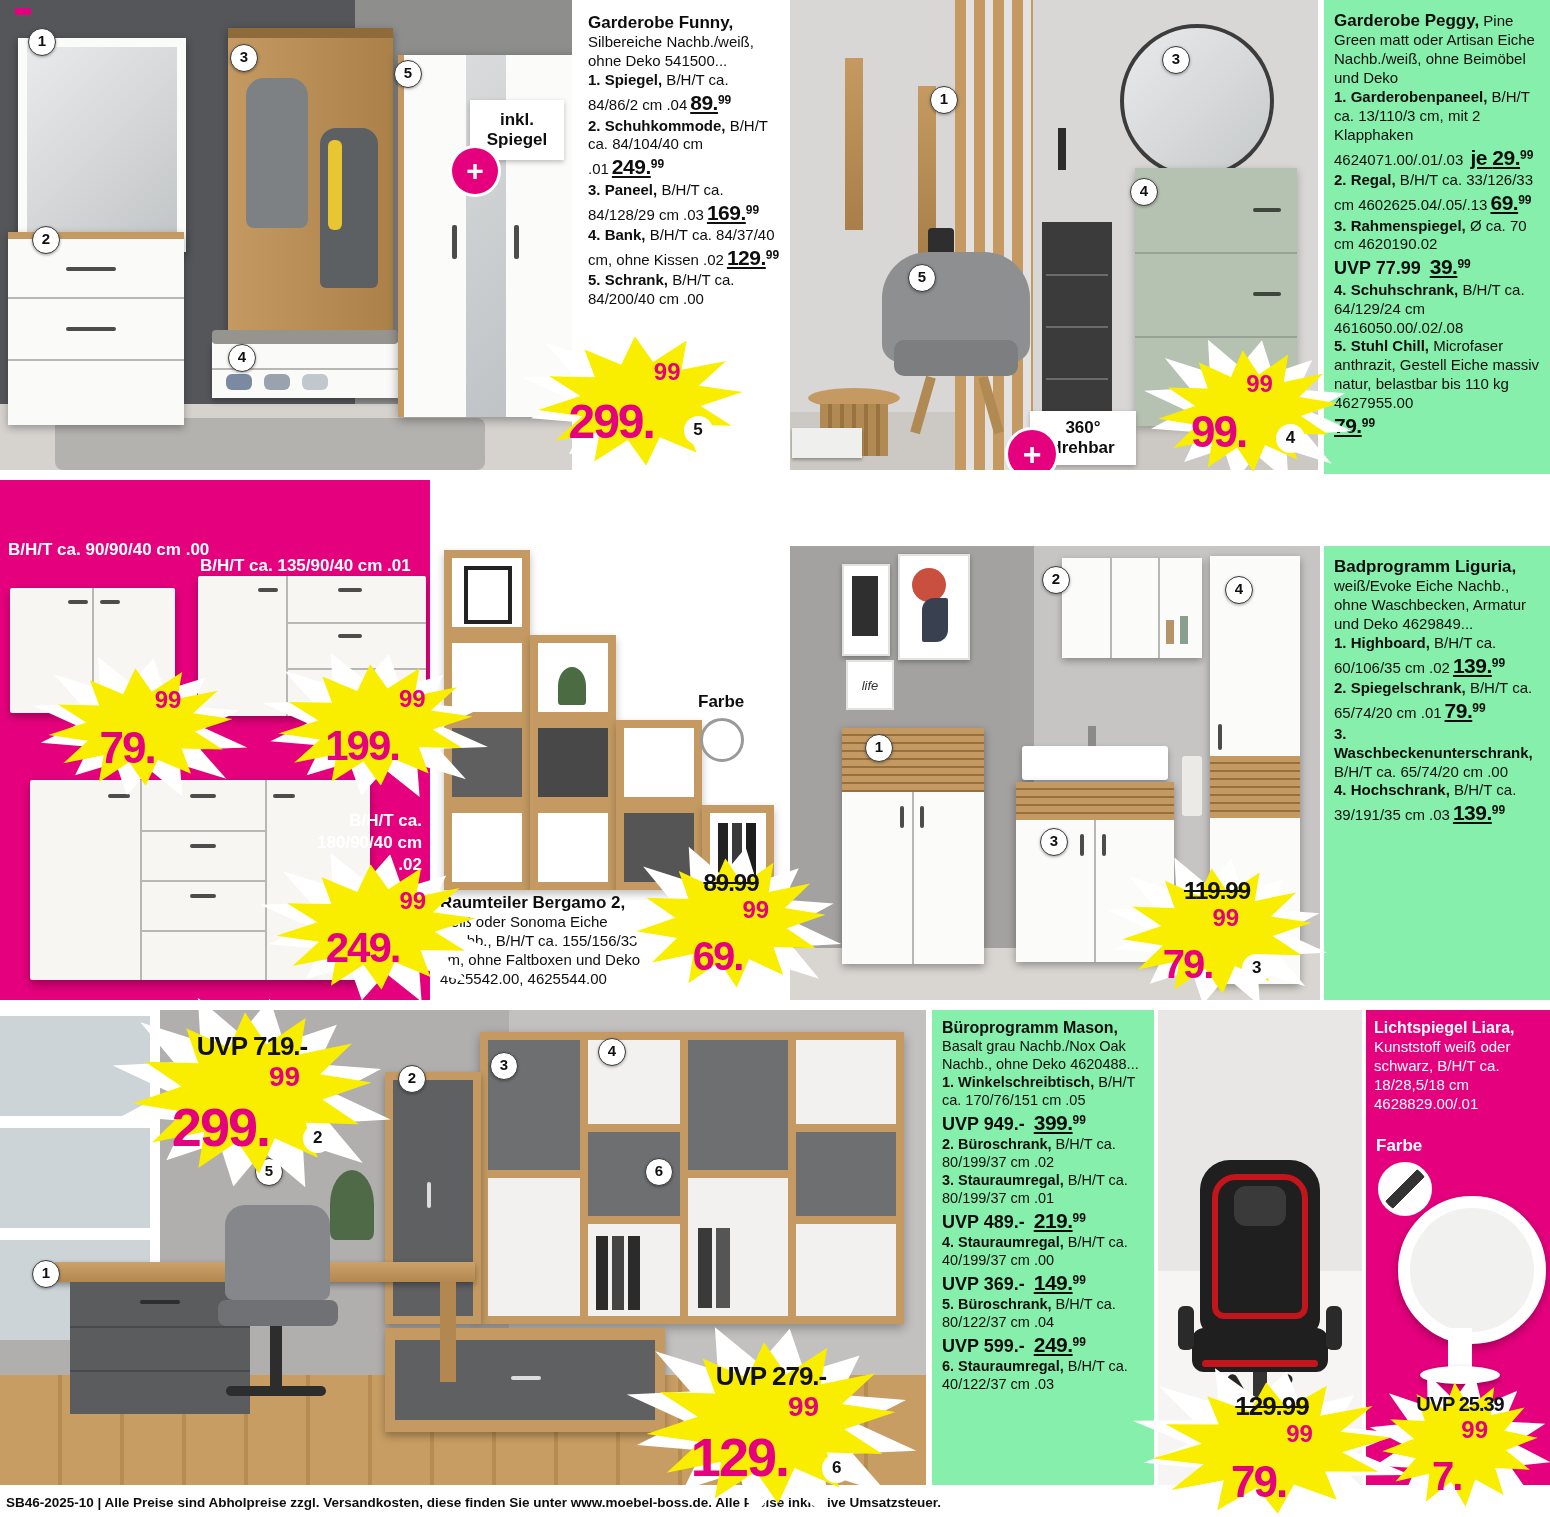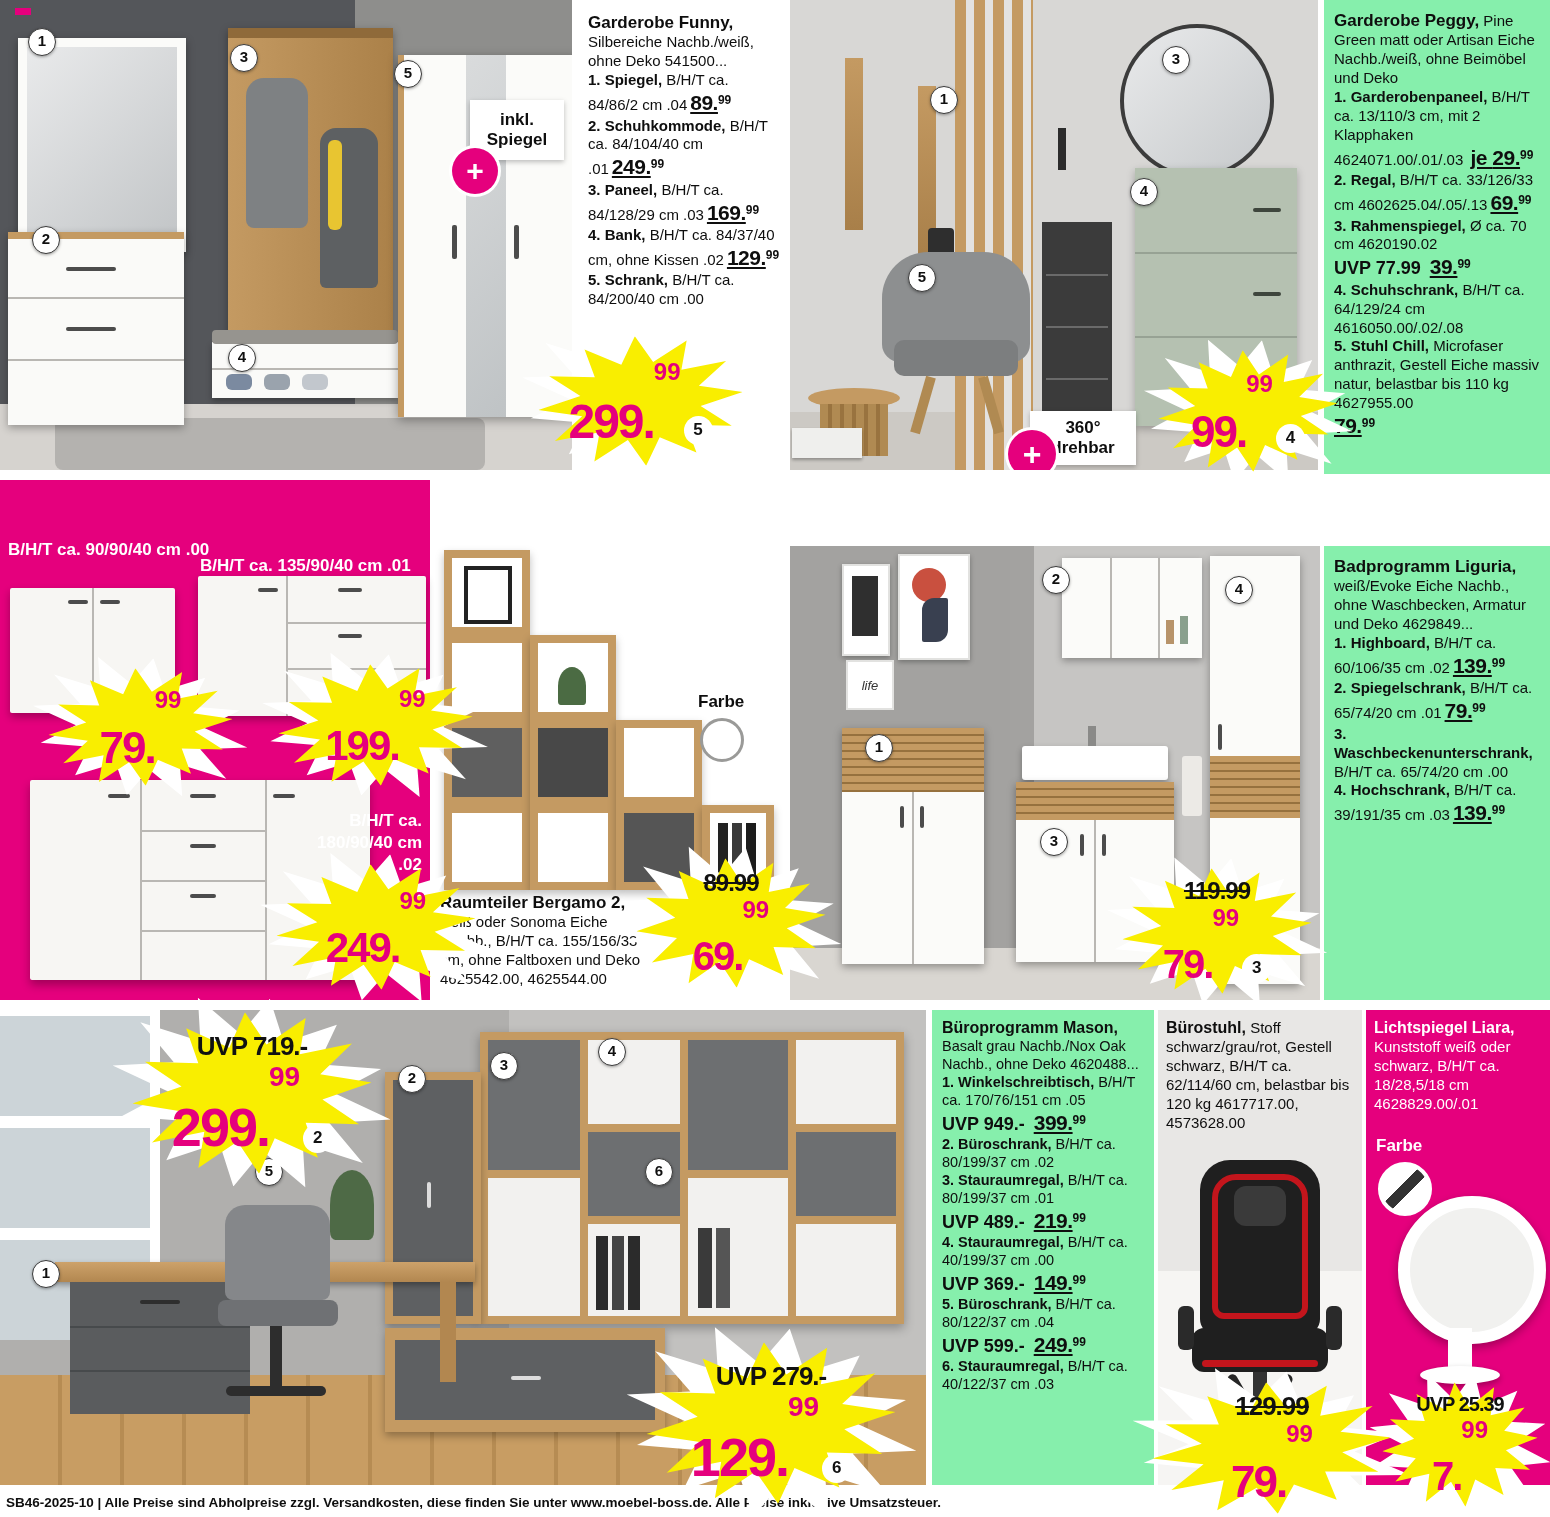--- a/index.html
+++ b/index.html
@@ -320,23 +320,20 @@
     <span class="b">3. Stauraumregal,</span><span> B/H/T ca. 80/199/37 cm .01</span><br>
     <span class="uvpI">UVP 489.- </span><span class="pr" style="margin-left:0;">219.</span><sup class="prc">99</sup><br>
     <span class="b">4. Stauraumregal,</span><span> B/H/T ca. 40/199/37 cm .00</span><br>
     <span class="uvpI">UVP 369.- </span><span class="pr" style="margin-left:0;">149.</span><sup class="prc">99</sup><br>
     <span class="b">5. Büroschrank,</span><span> B/H/T ca. 80/122/37 cm .04</span><br>
     <span class="uvpI">UVP 599.- </span><span class="pr" style="margin-left:0;">249.</span><sup class="prc">99</sup><br>
     <span class="b">6. Stauraumregal,</span><span> B/H/T ca. 40/122/37 cm .03</span>
   </div>
 
   <div class="col" style="left:1158px;top:1010px;width:204px;height:475px;background:linear-gradient(180deg,#e8e7e5 0 55%,#f6f5f3 55% 100%);">
-    <div class="abs tb" style="left:8px;top:8px;width:190px;">
-      <span class="ttl" style="font-size:16px;">Bürostuhl,</span><span> Stoff schwarz/grau/rot, Gestell schwarz, B/H/T ca. 62/114/60 cm, belastbar bis 120 kg 4617717.00, 4573628.00</span>
-    </div>
     <div class="abs" style="left:42px;top:150px;width:120px;height:175px;background:#1f1f1f;border-radius:30px 30px 16px 16px;">
       <div class="abs" style="left:12px;top:14px;width:96px;height:145px;border:6px solid #c3151c;border-radius:24px 24px 12px 12px;box-sizing:border-box;"></div>
       <div class="abs" style="left:34px;top:26px;width:52px;height:40px;background:#3a3a3a;border-radius:12px;"></div>
     </div>
     <div class="abs" style="left:34px;top:318px;width:136px;height:44px;background:#1f1f1f;border-radius:12px;">
       <div class="abs" style="left:10px;bottom:5px;width:116px;height:7px;background:#c3151c;border-radius:4px;"></div>
     </div>
     <div class="abs" style="left:20px;top:296px;width:16px;height:44px;background:#2a2a2a;border-radius:6px;"></div>
     <div class="abs" style="left:168px;top:296px;width:16px;height:44px;background:#2a2a2a;border-radius:6px;"></div>
     <div class="abs" style="left:95px;top:362px;width:14px;height:52px;background:#333;"></div>

